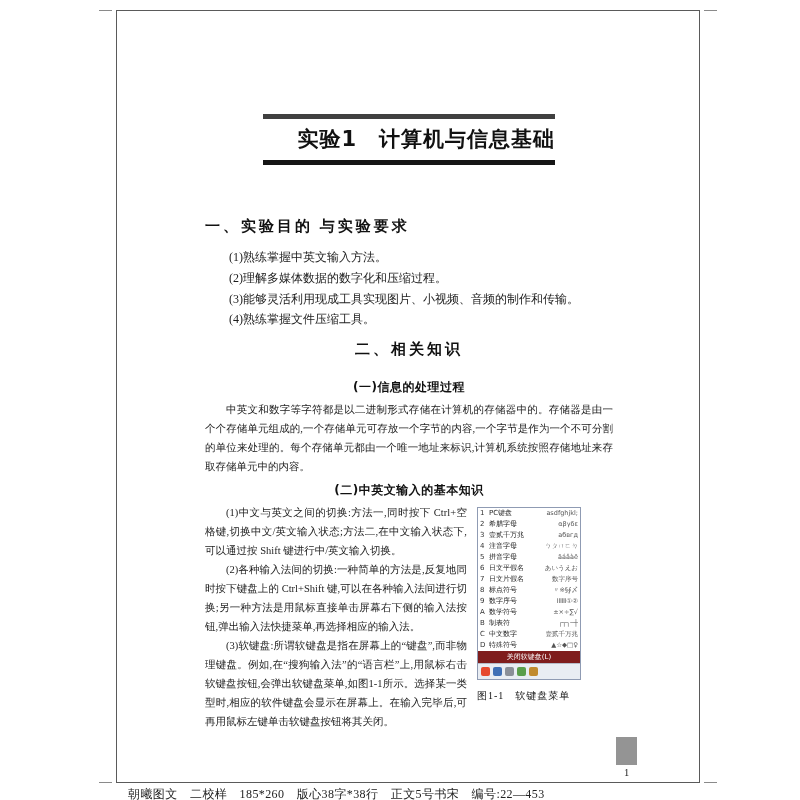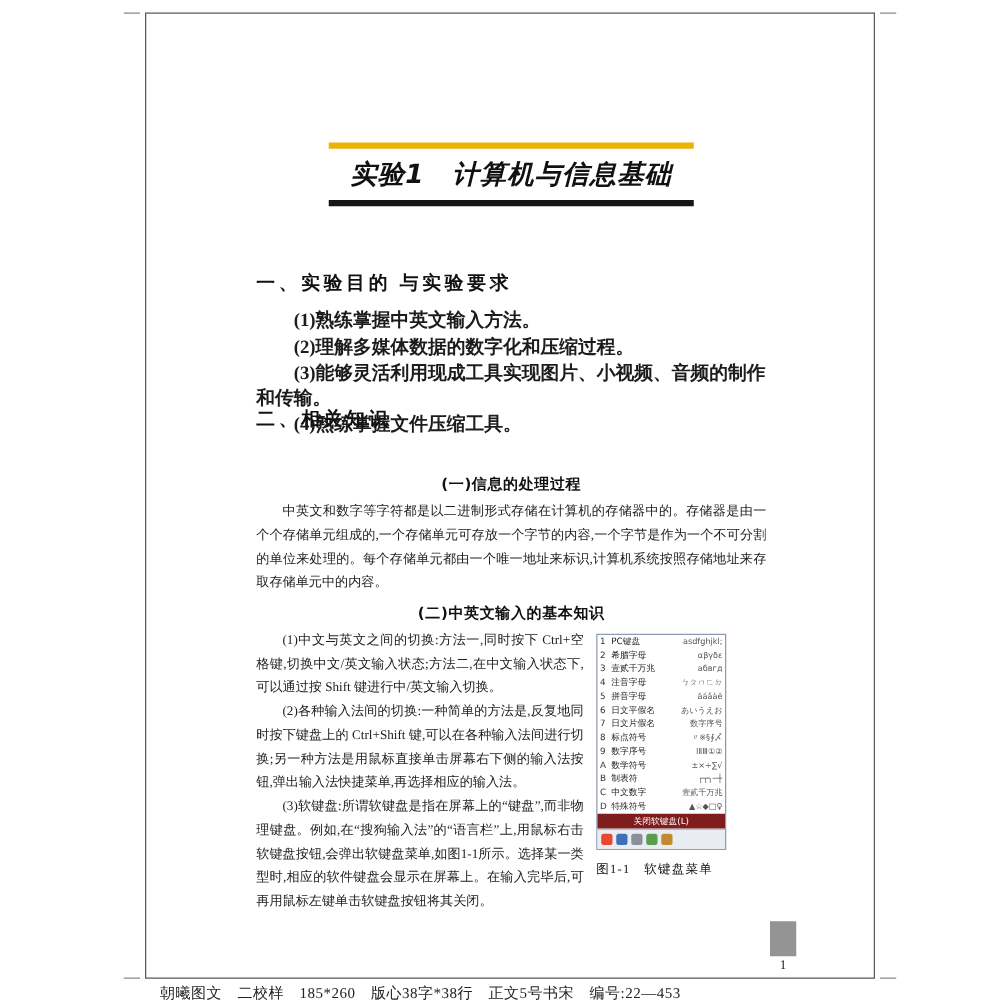--- a/index.html
+++ b/index.html
@@ -8,28 +8,28 @@
     font-family:"Liberation Serif","DejaVu Serif",serif;color:#1c1c1c;
     overflow:hidden;
   }
   
   .frame{position:absolute;left:116px;top:10px;width:582px;height:771px;border:1px solid #5a5a5a;}
   .tick{position:absolute;background:#8a8a8a;}
   .tick.h{height:1px;width:13px;}
   
   .pos{position:absolute;left:205px;width:408px;}
   
-  .titlebox{width:292px;margin:0 auto;border-top:5px solid #eab308;border-bottom:5px solid #151515;
-    padding:6px 0 7px;text-align:center;font-style:italic;}
+  .titlebox{width:292px;margin:0 auto;border-top:5px solid #404040;border-bottom:5px solid #151515;
+    padding:6px 0 7px;text-align:right;}
   .pagetitle{font-family:"DejaVu Sans","Liberation Sans",sans-serif;font-weight:bold;
     font-size:21px;letter-spacing:1px;color:#111;}
   
   .h1sec{font-weight:bold;font-size:15px;letter-spacing:3px;color:#111;}
   
-  .item{font-size:15px;line-height:20.8px;text-indent:2em;font-weight:bold;}
+  .item{font-size:12px;line-height:20.8px;text-indent:2em;}
   
   .hsub{font-family:"DejaVu Sans","Liberation Sans",sans-serif;font-weight:bold;font-size:12px;
     letter-spacing:0.5px;color:#111;text-align:center;}
   
   .para{font-size:10.5px;line-height:19px;text-indent:2em;text-align:justify;margin:0;}
   .flow{font-size:10.5px;line-height:19px;}
   .flow p{margin:0;text-indent:2em;text-align:justify;}
   
   .fig{float:right;width:110px;margin:4px 26px 6px 10px;}
   .menu{width:104px;background:#fff;border:1px solid #8f9bb3;box-sizing:border-box;}
@@ -75,21 +75,21 @@
 
   <div class="pos h1sec" style="top:217px;">一、实验目的 与实验要求</div>
 
   <div class="pos" style="top:247px;">
     <div class="item">(1)熟练掌握中英文输入方法。</div>
     <div class="item">(2)理解多媒体数据的数字化和压缩过程。</div>
     <div class="item">(3)能够灵活利用现成工具实现图片、小视频、音频的制作和传输。</div>
     <div class="item">(4)熟练掌握文件压缩工具。</div>
   </div>
 
-  <div class="pos h1sec" style="top:326px;">二、相关知识</div>
+  <div class="pos h1sec" style="top:340px;text-align:center;">二、相关知识</div>
 
   <div class="pos hsub" style="top:379px;">(一)信息的处理过程</div>
   <div class="pos" style="top:400px;">
     <p class="para">中英文和数字等字符都是以二进制形式存储在计算机的存储器中的。存储器是由一个个存储单元组成的,一个存储单元可存放一个字节的内容,一个字节是作为一个不可分割的单位来处理的。每个存储单元都由一个唯一地址来标识,计算机系统按照存储地址来存取存储单元中的内容。</p>
   </div>
 
   <div class="pos hsub" style="top:482px;">(二)中英文输入的基本知识</div>
 
   <div class="pos flow" style="top:503px;">
 

